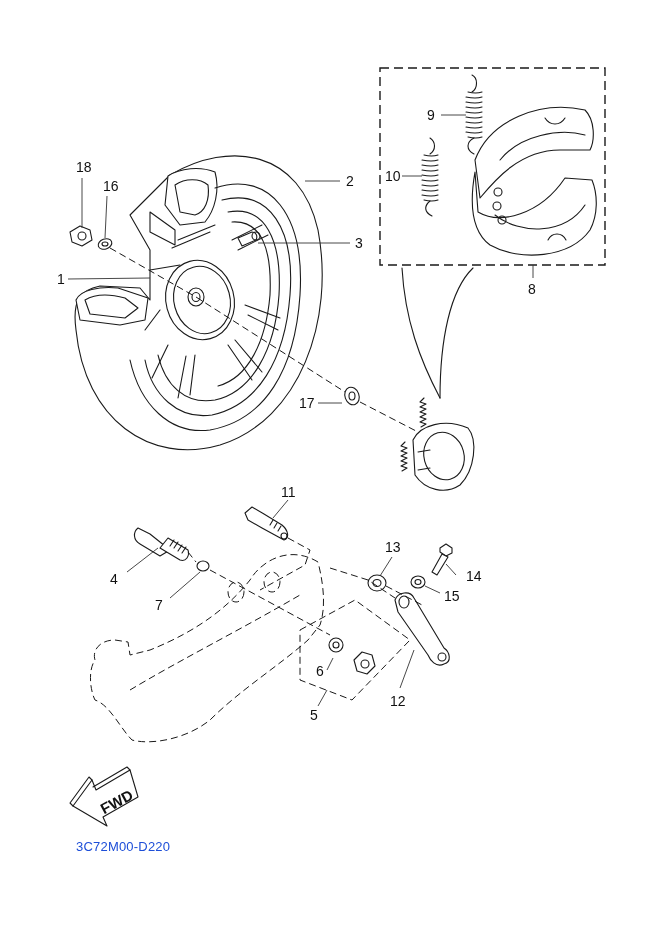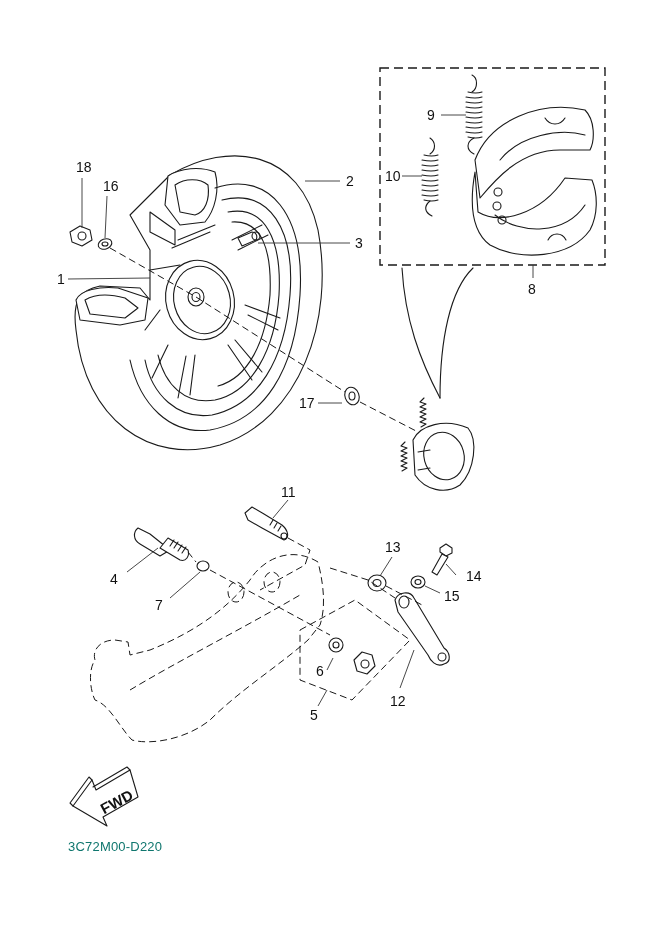--- a/index.html
+++ b/index.html
@@ -4,21 +4,21 @@
 <style>
   html,body{margin:0;padding:0;background:#ffffff;}
   body{width:661px;height:935px;position:relative;overflow:hidden;font-family:"Liberation Sans",sans-serif;}
   #diagram{position:absolute;left:0;top:0;width:661px;height:935px;}
   .ln{fill:none;stroke:#1a1a1a;stroke-width:1.1;stroke-linejoin:round;stroke-linecap:round;}
   .fillw{fill:#ffffff;stroke:#1a1a1a;stroke-width:1.1;stroke-linejoin:round;}
   .dash{fill:none;stroke:#1a1a1a;stroke-width:1;stroke-dasharray:7 4;}
   .dashbox{fill:none;stroke:#1a1a1a;stroke-width:1.4;stroke-dasharray:9 5;}
   .leader{fill:none;stroke:#333;stroke-width:0.9;}
   .lbl{font-family:"Liberation Sans",sans-serif;font-size:14px;fill:#111;}
-  .code{position:absolute;left:68px;top:839px;font-size:13px;color:#0f766e;letter-spacing:0.2px;}
+  .code{position:absolute;left:76px;top:839px;font-size:13px;color:#1d4ed8;letter-spacing:0.2px;}
   .fwdtxt{font-family:"Liberation Sans",sans-serif;font-size:15px;font-weight:bold;fill:#111;}
 </style>
 </head>
 <body>
 
 <svg id="diagram" viewBox="0 0 661 935" xmlns="http://www.w3.org/2000/svg">
 
   <g>
 
     <path class="fillw" d="M170,175 C230,140 300,150 318,230 C335,320 300,420 220,445 C150,465 85,420 76,330 C72,300 80,290 100,286 L140,288 L150,300 L150,250 L130,215 L170,175 Z"></path>

